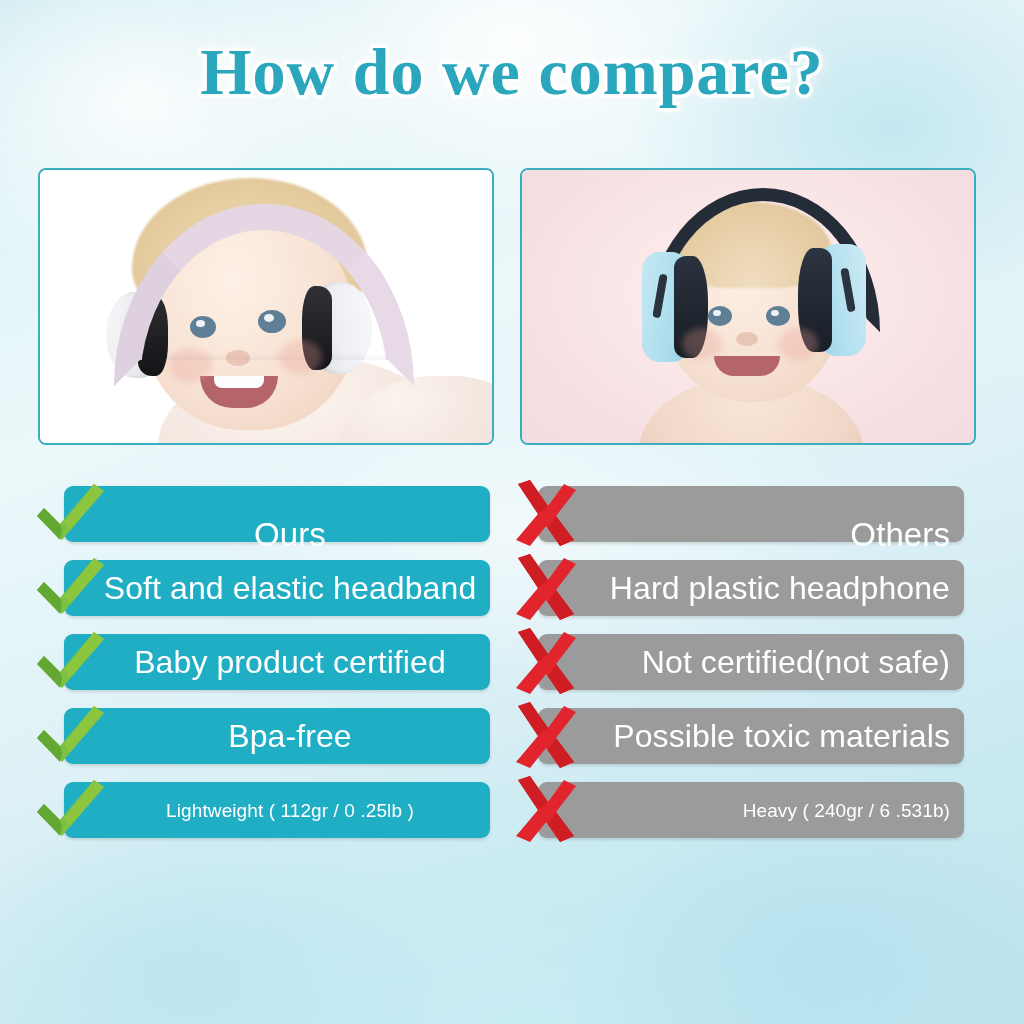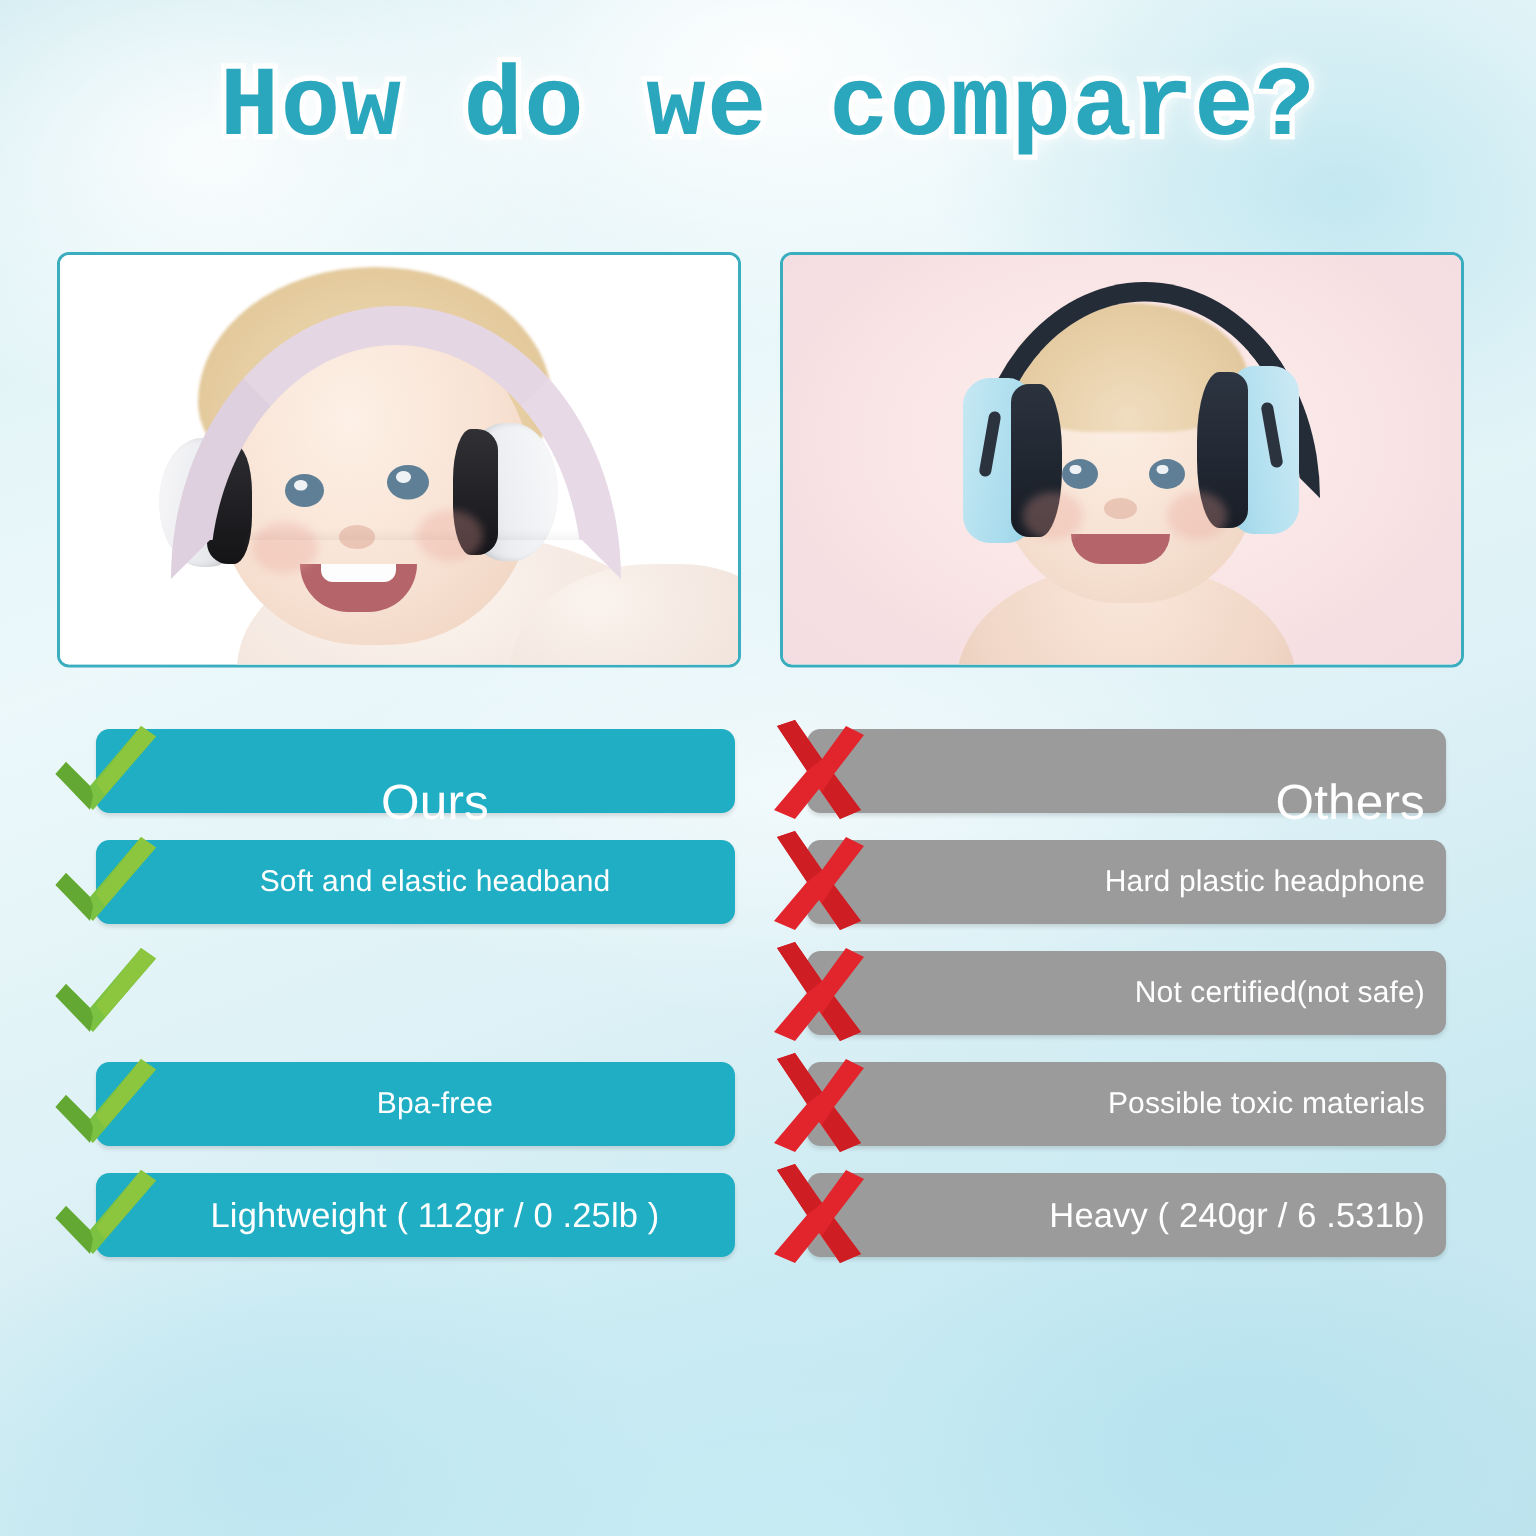--- a/index.html
+++ b/index.html
@@ -35,21 +35,21 @@
   .wash.w4 { left: -80px; bottom: -120px; width: 520px; height: 340px; background: radial-gradient(closest-side, rgba(184,228,240,0.7), rgba(184,228,240,0)); }
   .wash.w5 { right: -60px; bottom: -110px; width: 520px; height: 340px; background: radial-gradient(closest-side, rgba(176,224,238,0.75), rgba(176,224,238,0)); }
 
   
   #title {
     position: absolute;
     top: 34px;
     left: 0;
     width: 100%;
     text-align: center;
-    font-family: Liberation Mono, monospace;
+    font-family: Liberation Serif, serif;
     font-weight: bold;
     font-size: 66px;
     letter-spacing: 1px;
     color: #2ba7bd;
     -webkit-text-stroke: 7px #ffffff;
     paint-order: stroke fill;
     text-shadow:
        0 0 10px #ffffff,
        0 0 18px #ffffff,
        2px 3px 0 rgba(255,255,255,0.95);
@@ -162,42 +162,42 @@
     align-items: center;
     justify-content: center;
     box-sizing: border-box;
     padding: 0 14px 0 40px;
   }
   .cell.left  { left: 64px;  background: #20aec4; box-shadow: 0 2px 3px rgba(0,0,0,0.12); }
   .cell.right { left: 538px; background: #9b9b9b; box-shadow: 0 2px 3px rgba(0,0,0,0.12); justify-content: flex-end; }
 
   .cell .label {
     color: #ffffff;
-    font-size: 20px;
+    font-size: 32px;
     font-weight: 400;
     line-height: 1;
     white-space: nowrap;
     letter-spacing: 0.1px;
   }
   .row.header .cell .label { font-size: 33px; margin-top: 40px; }
 
   
   .mark {
     position: absolute;
     top: -8px;
     width: 74px;
     height: 72px;
     z-index: 3;
   }
   .mark.check { left: 34px; }
   .mark.cross { left: 508px; }
   .mark svg { display: block; width: 100%; height: 100%; }
 
   
-  .row.last .cell .label { font-size: 23px; }
+  .row.last .cell .label { font-size: 19px; }
 </style>
 </head>
 <body>
 
 <div id="page">
 
   <div class="wash w1"></div>
   <div class="wash w2"></div>
   <div class="wash w3"></div>
   <div class="wash w4"></div>
@@ -347,20 +347,23 @@
 
 
     <div class="row">
       <div class="mark check">
         <svg viewBox="0 0 74 72" xmlns="http://www.w3.org/2000/svg">
           <path d="M3 38 L10 30 L26 46 L60 6 L70 13 L28 62 Z" fill="#7cc242"></path>
           <path d="M3 38 L10 30 L26 46 L28 52 L26 62 Z" fill="#63a832"></path>
           <path d="M60 6 L70 13 L36 52 L30 44 Z" fill="#8cc63f"></path>
         </svg>
       </div>
+      <div class="cell left">
+        <span class="label">Baby product certified</span>
+      </div>
       <div class="mark cross">
         <svg viewBox="0 0 74 72" xmlns="http://www.w3.org/2000/svg">
           <path d="M10 6 L22 2 L40 28 L56 6 L68 12 L48 38 L66 62 L52 68 L38 48 L22 68 L8 62 L30 36 Z" fill="#e2252c"></path>
           <path d="M10 6 L22 2 L40 28 L30 36 Z" fill="#cf1d24"></path>
           <path d="M48 38 L66 62 L52 68 L40 50 Z" fill="#cf1d24"></path>
         </svg>
       </div>
       <div class="cell right">
         <span class="label">Not certified(not safe)</span>
       </div>

